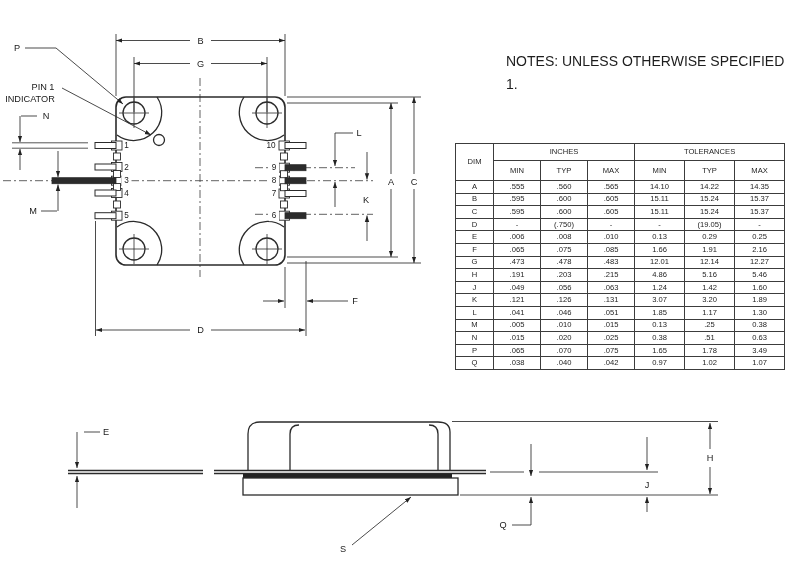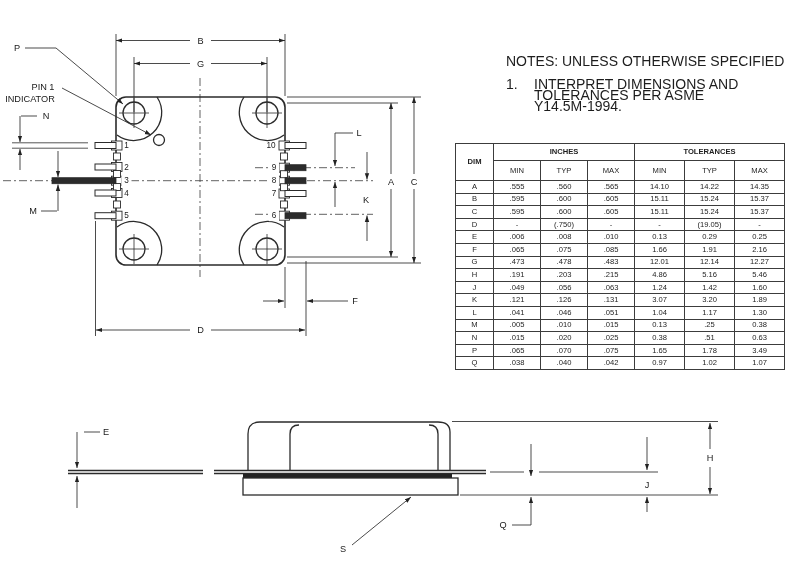--- a/index.html
+++ b/index.html
@@ -19,21 +19,21 @@
   .pnum{font-family:"Liberation Sans",sans-serif;font-size:8.2px;fill:#1a1a1a;
        text-anchor:middle;dominant-baseline:central;}
   .wbg{fill:#fff;stroke:none;}
   .notes{position:absolute;left:470px;top:56px;font-size:14px;line-height:11px;color:#1d1d1d;margin-left:36px;}
   .note-item{display:flex;margin-top:12px;}
   .note-num{width:28px;flex:0 0 28px;}
   .dim-table{position:absolute;left:455px;top:143px;width:329px;border-collapse:collapse;
              table-layout:fixed;font-size:7.6px;color:#1d1d1d;}
   .dim-table th,.dim-table td{border:1px solid #3c3c3c;text-align:center;padding:0;
              font-weight:normal;line-height:10px;}
-  .dim-table thead tr.r1 th{height:16px;font-weight:bold;}
+  .dim-table thead tr.r1 th{height:16px;}
   .dim-table thead tr.r2 th{height:19px;}
   .dim-table tbody td{height:11.6px;}
 </style>
 </head>
 <body>
 
 <div class="page">
 
   <svg style="left:0;top:0;width:460px;height:395px" viewBox="0 0 460 395">
     <defs>
@@ -260,24 +260,20 @@
       <text class="lbl" x="647" y="485">J</text>
       <text class="lbl" x="503" y="525">Q</text>
       <text class="lbl" x="343" y="549">S</text>
     </g>
   </svg>
 
   <div class="notes">
     <div>NOTES: UNLESS OTHERWISE SPECIFIED</div>
     <div class="note-item">
       <span class="note-num">1.</span>
-      <span class="note-text">
-        <span>INTERPRET DIMENSIONS AND TOLERANCES PER ASME</span><br>
-        <span>Y14.5M-1994.</span>
-      </span>
     </div>
   </div>
 
   <table class="dim-table">
     <colgroup>
       <col style="width:38px">
         <col style="width:47px">
         <col style="width:47px">
         <col style="width:47px">
       <col style="width:50px">
@@ -388,21 +384,21 @@
           <td>.131</td>
           <td>3.07</td>
           <td>3.20</td>
           <td>1.89</td>
         </tr>
         <tr>
           <td>L</td>
           <td>.041</td>
           <td>.046</td>
           <td>.051</td>
-          <td>1.04</td>
+          <td>1.85</td>
           <td>1.17</td>
           <td>1.30</td>
         </tr>
         <tr>
           <td>M</td>
           <td>.005</td>
           <td>.010</td>
           <td>.015</td>
           <td>0.13</td>
           <td>.25</td>

